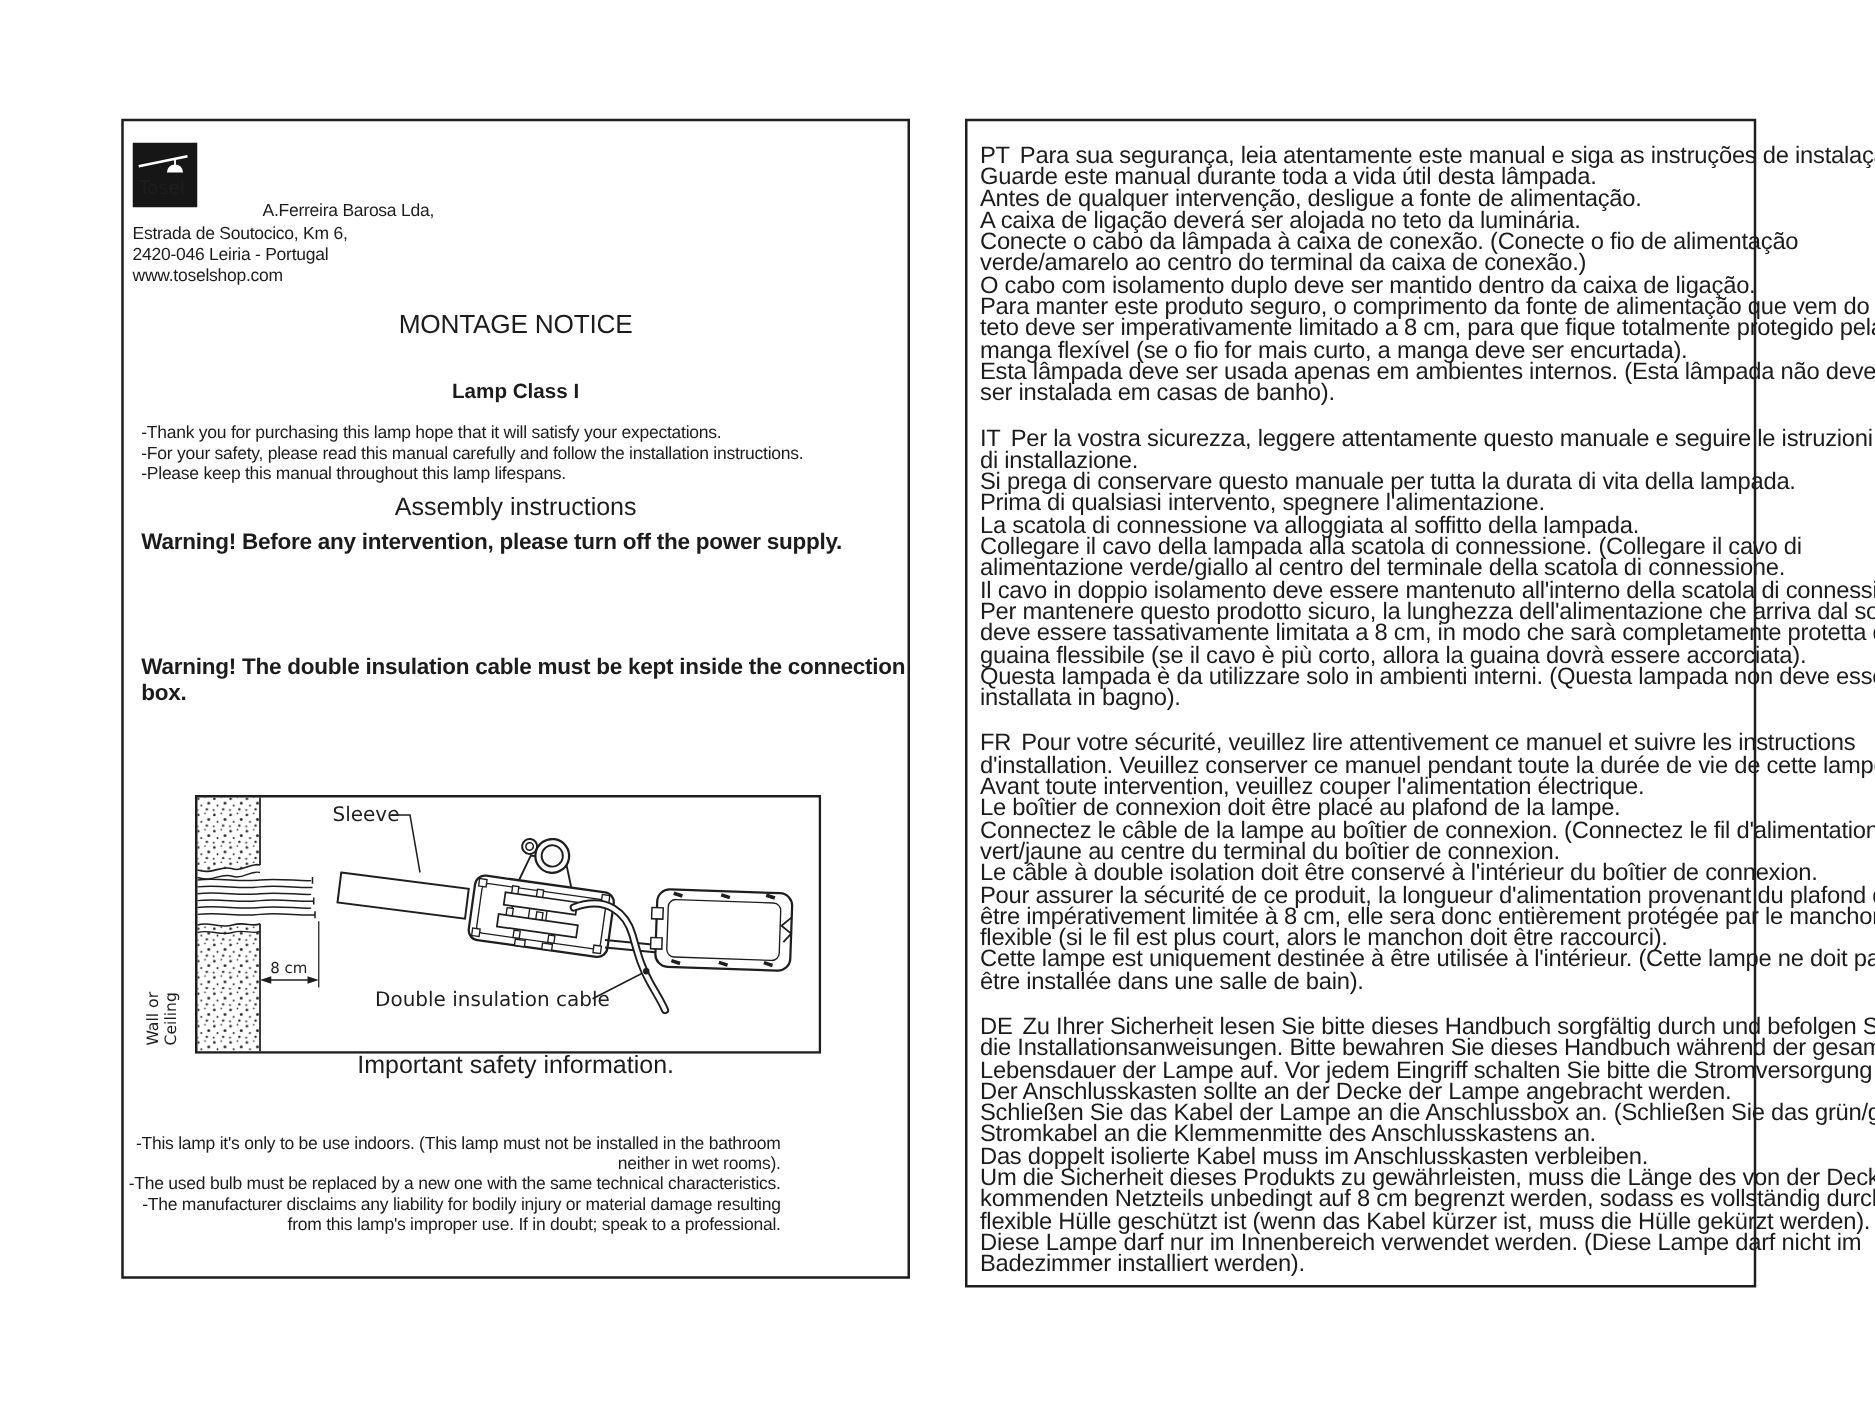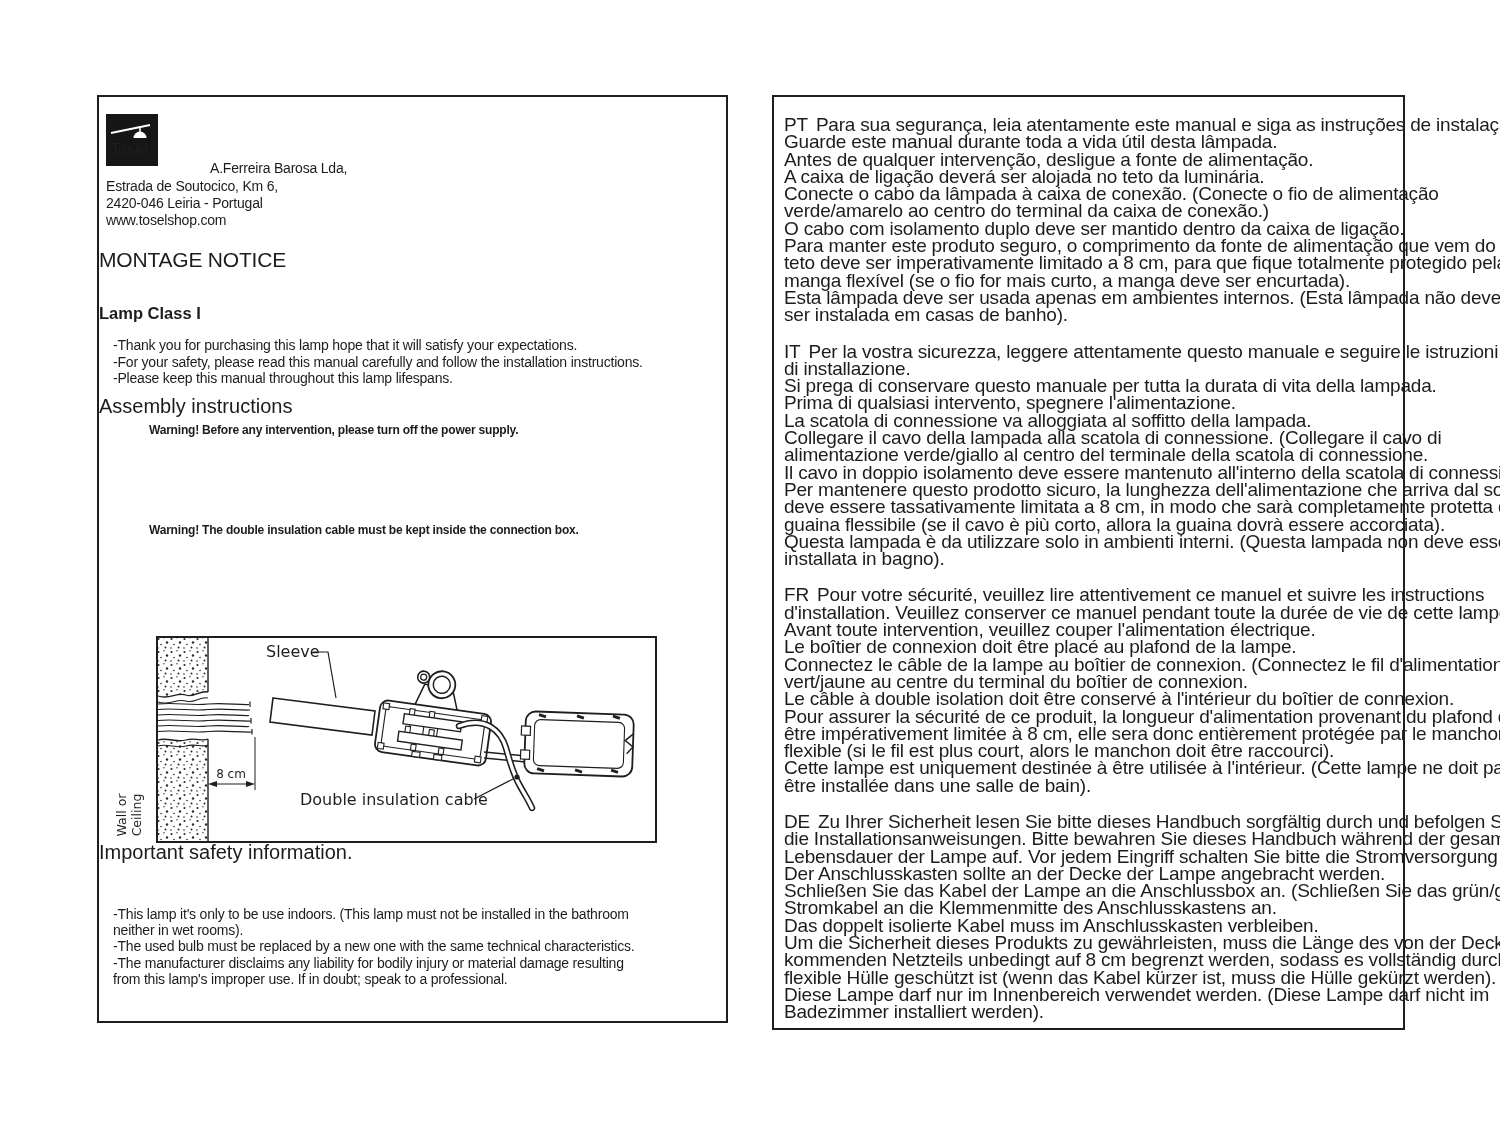--- a/index.html
+++ b/index.html
@@ -8,44 +8,44 @@
     font-family:"Liberation Sans",sans-serif;color:#1c1c1c;overflow:hidden;
     -webkit-font-smoothing:antialiased;
   }
   .panel{position:absolute;background:#fff;border:2px solid #1e1e1e;}
   .left-panel{left:97px;top:95px;width:627px;height:924px;}
   .right-panel{left:772px;top:95px;width:629px;height:931px;box-sizing:content-box;}
 
   .abs{position:absolute;}
   .pre{white-space:pre;}
   .body-text{font-size:14px;line-height:16.5px;letter-spacing:-0.2px;}
-  .centered{left:0;width:100%;}
+  .centered{left:0;width:100%;text-align:center;}
 
   .logo-svg{position:absolute;left:7px;top:17px;width:52px;height:52px;}
   .company-name{left:67px;top:63px;font-size:14px;letter-spacing:-0.2px;margin-left:44px;}
   .company-addr{left:7px;top:81px;font-size:14px;line-height:16.8px;letter-spacing:-0.2px;}
 
   .doc-title{top:151px;font-size:21px;letter-spacing:-0.2px;}
   .doc-subtitle{top:207px;font-size:16.5px;font-weight:bold;}
   .intro{left:14px;top:240px;}
   .assembly-heading{top:298px;font-size:20px;}
-  .warning{left:14px;font-weight:bold;font-size:12px;letter-spacing:-0.2px;margin-left:36px;}
+  .warning{left:14px;font-weight:bold;font-size:18px;letter-spacing:-0.2px;}
   .warning1{top:326px;}
   .para1{left:14px;top:359px;}
   .warning2{top:426px;}
   .para2{left:14px;top:460px;}
   .diagram-wrap{left:57px;top:539px;width:501px;height:207px;}
   .wall-label{
     left:0px;top:702px;width:64px;height:32px;
     transform:rotate(-90deg);transform-origin:center;
     font-family:"DejaVu Sans",sans-serif;font-size:12.5px;line-height:14.5px;
     text-align:center;white-space:pre;
   }
   .safety-heading{top:744px;font-size:20px;}
-  .safety-para{left:14px;top:809px;line-height:16.2px;}
+  .safety-para{left:4px;top:809px;line-height:16.2px;text-align:right;}
 
   .right-inner{position:absolute;left:0;top:0;right:0;bottom:0;padding:19px 8px 10px 10px;}
   .lang-block{white-space:pre;font-size:19px;line-height:17.3px;letter-spacing:-0.2px;margin-bottom:19px;}
   .lang-code{margin-right:8px;}
 
   svg text{font-family:"DejaVu Sans",sans-serif;fill:#1e1e1e;}
 </style>
 </head>
 <body>
 

